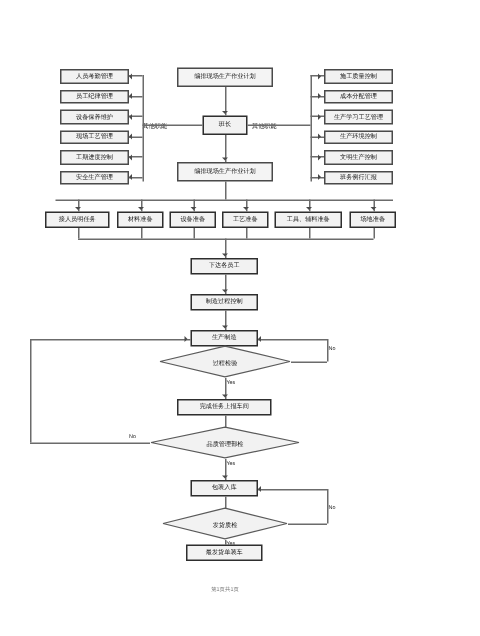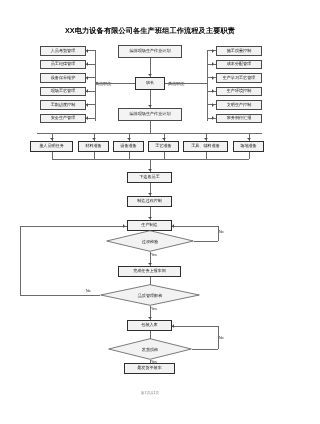--- a/index.html
+++ b/index.html
@@ -137,21 +137,20 @@
     font-size: 3.6px;
     color: #777;
     white-space: nowrap;
   }
 </style>
 </head>
 <body>
 
 <div id="page">
 
-  <div class="title">XX电力设备有限公司各生产班组工作流程及主要职责</div>
 
   <div class="box plain" style="left:118px; top:45px; width:64px; height:13px;">编排现场生产作业计划</div>
 
   <div class="box thick" style="left:135px; top:77px; width:30px; height:13px;">班长</div>
 
   <div class="box plain" style="left:118px; top:108px; width:64px; height:13px;">编排现场生产作业计划</div>
 
   <div class="ln v" style="left:149.6px; top:58px; height:19px;"></div>
   <div class="arw down" style="left:147.9px; top:74.2px;"></div>
 

